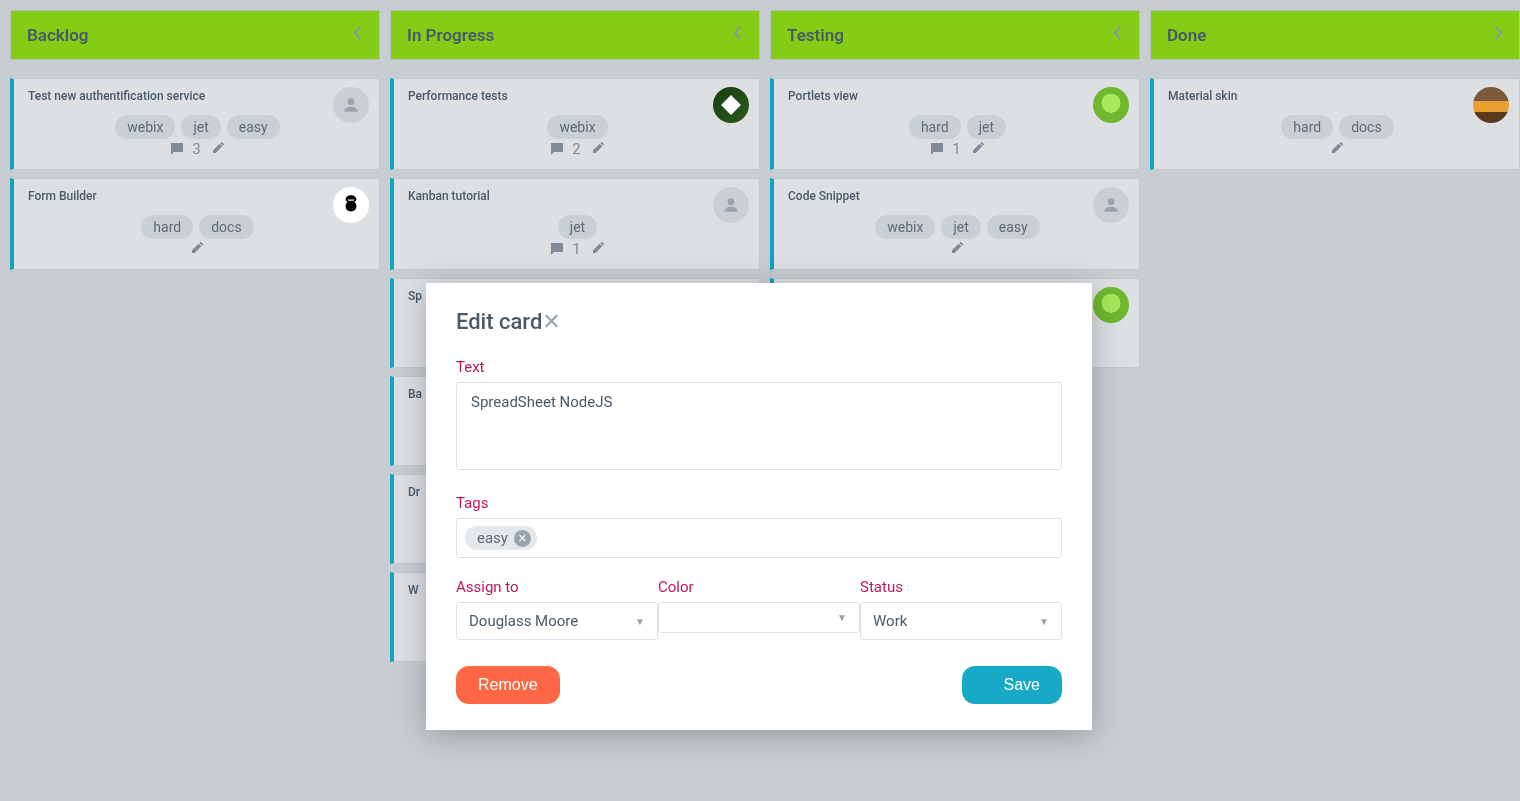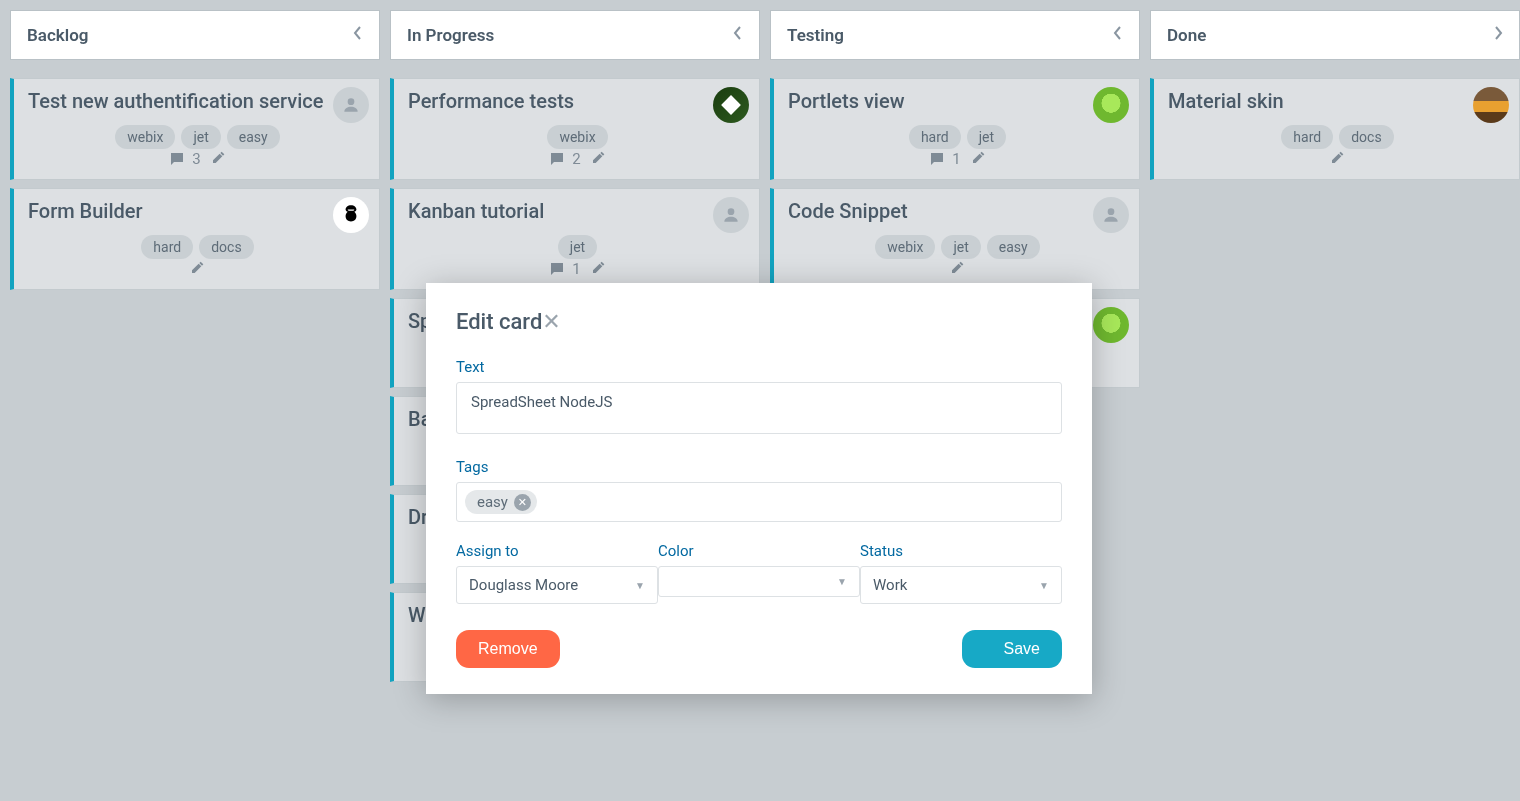--- a/index.html
+++ b/index.html
@@ -14,21 +14,21 @@
 .board {
   display: flex;
   gap: 10px;
   padding: 10px;
 }
 .column {
   width: 370px;
   flex-shrink: 0;
 }
 .column-header {
-  background: #ffffff;
+  background: #84cc16;
   padding: 14px 16px;
   display: flex;
   justify-content: space-between;
   align-items: center;
   border: 1px solid #b9c1c6;
 }
 .column-header h2 {
   font-size: 17px;
   font-weight: 600;
   color: #4a5a68;
@@ -43,21 +43,21 @@
   margin-top: 18px;
 }
 .card {
   background: #dde0e3;
   border: 1px solid #c3cace;
   border-left: 4px solid #12a3c0;
   padding: 10px 12px 10px 14px;
   position: relative;
 }
 .card-title {
-  font-size: 20px;
+  font-size: 12px;
   font-weight: 500;
   color: #4a5a68;
   margin-bottom: 12px;
   padding-right: 40px;
 }
 .card-row {
   display: flex;
   justify-content: space-between;
   align-items: center;
   flex-direction: column;
@@ -134,27 +134,27 @@
   font-weight: 500;
   color: #4a5a68;
 }
 .modal-close {
   color: #9aa4ad;
   font-size: 22px;
   cursor: pointer;
 }
 .form-label {
   font-size: 15px;
-  color: #0369a1;
+  color: #be185d;
   margin-bottom: 6px;
   display: block;
 }
 .textarea {
   width: 100%;
-  height: 52px;
+  height: 88px;
   border: 1px solid #dde1e4;
   border-radius: 3px;
   padding: 10px 14px;
   font-size: 15px;
   color: #4a5a68;
   font-family: inherit;
   resize: none;
   margin-bottom: 20px;
 }
 .tags-input {

